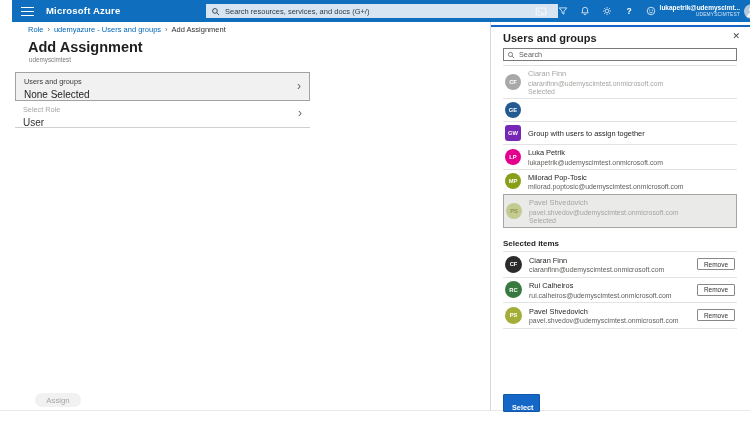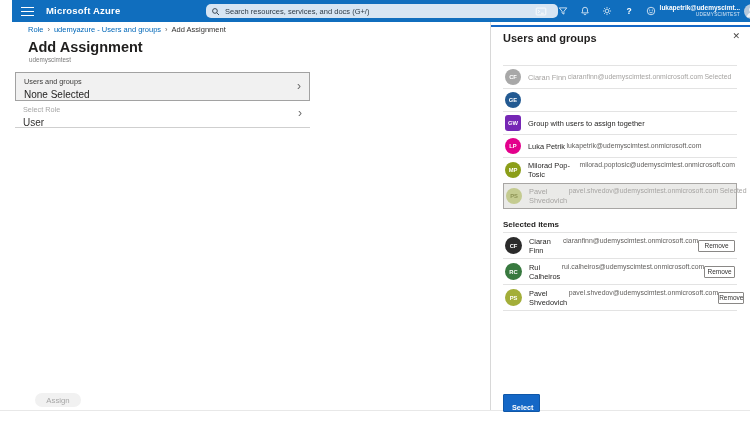--- a/index.html
+++ b/index.html
@@ -4,21 +4,21 @@
 <style>
   html,body{margin:0;padding:0;background:#fff;}
   .screen{position:relative;width:750px;height:433px;background:#ffffff;overflow:hidden;
           font-family:"Liberation Sans",sans-serif;-webkit-font-smoothing:antialiased;}
 
   
   .topbar{position:absolute;left:12px;top:0;width:750px;height:22px;background:#106ebe;color:#fff;}
   .hamburger{position:absolute;left:9px;top:7px;width:13px;height:9px;display:flex;flex-direction:column;justify-content:space-between;cursor:pointer;}
   .hamburger i{display:block;height:1.4px;background:#fff;}
   .brand{position:absolute;left:34px;top:0;height:22px;line-height:22px;font-size:9.5px;font-weight:bold;letter-spacing:.2px;}
-  .topsearch{position:absolute;left:194px;top:4px;width:352px;height:14px;background:#d7e5f3;border-radius:5px;display:flex;align-items:center;}
+  .topsearch{position:absolute;left:194px;top:4px;width:352px;height:14px;background:#d7e5f3;border-radius:0;display:flex;align-items:center;}
   .topsearch svg{margin:0 3px 0 5px;flex:0 0 auto;}
   .topsearch input{border:none;background:transparent;outline:none;width:100%;font-size:7.5px;color:#2d3a46;font-family:inherit;}
   .topsearch input::placeholder{color:#2d3a46;opacity:1;}
   .topicons{position:absolute;right:104px;top:0;height:22px;display:flex;align-items:center;gap:8px;}
   .ticon{width:14px;height:14px;display:flex;align-items:center;justify-content:center;cursor:pointer;font-size:8.5px;font-weight:bold;color:#fff;}
   .account{position:absolute;right:3px;top:0;height:22px;display:flex;align-items:center;gap:4px;cursor:pointer;}
   .acct-text{display:flex;flex-direction:column;align-items:flex-end;line-height:1.25;}
   .acct-email{font-size:6.5px;font-weight:bold;color:#fff;}
   .acct-tenant{font-size:4.8px;color:#d5e5f4;letter-spacing:.2px;}
 
@@ -54,21 +54,21 @@
   .panel-search{position:absolute;left:12px;top:21px;width:234px;height:13px;border:1px solid #7a7a7a;background:#fff;display:flex;align-items:center;box-sizing:border-box;}
   .panel-search svg{margin:0 2px 0 3px;flex:0 0 auto;}
   .panel-search input{border:none;outline:none;background:transparent;width:100%;font-size:7.3px;color:#323130;font-family:inherit;}
   .panel-search input::placeholder{color:#605e5c;opacity:1;}
   .panel-body{position:absolute;left:12px;top:38px;width:234px;}
 
   .prow{display:flex;align-items:center;padding:3px 2px;border-top:1px solid #e3e3e3;min-height:17px;cursor:pointer;box-sizing:border-box;}
   .prow.hl{background:#eaeae8;border:1px solid #a8a6a4;margin-top:1px;}
   .avatar{width:16px;height:16px;border-radius:50%;color:#fff;font-size:5.8px;font-weight:bold;display:flex;align-items:center;justify-content:center;flex:0 0 16px;}
   .avatar.sq{border-radius:3px;}
-  .ptext{display:flex;flex-direction:row;margin-left:7px;gap:1.5px;}
+  .ptext{display:flex;flex-direction:column;margin-left:7px;gap:1.5px;}
   .pname{font-size:7.4px;color:#201f1e;}
   .pemail{font-size:6.9px;color:#605e5c;}
   .pstatus{font-size:6.9px;color:#8a8886;}
   .dim .pname,.dim .pemail,.dim .pstatus{color:#a6a4a2;}
 
   .sel-label{margin:11px 0 3px;font-size:8px;font-weight:bold;color:#201f1e;}
   .slist{border-top:1px solid #e3e3e3;}
   .srow{display:flex;align-items:center;padding:3.5px 2px;border-bottom:1px solid #e3e3e3;}
   .srow .avatar{width:17px;height:17px;flex-basis:17px;}
   .remove-btn{margin-left:auto;width:38px;height:12px;border:1px solid #8a8886;background:#fff;font-size:6.5px;
@@ -170,20 +170,27 @@
     <span class="chev">›</span>
   </div>
 
   <button class="assign-btn" disabled="">Assign</button>
   <div class="content-bottom"></div>
   <div class="vdivider"></div>
 
   <div class="panel">
     <div class="panel-title">Users and groups</div>
     <span class="panel-close">✕</span>
+    <div class="panel-search">
+      <svg width="8" height="8" viewBox="0 0 16 16">
+          <circle cx="7" cy="7" r="4.2" fill="none" stroke="#605e5c" stroke-width="1.6"></circle>
+          <path d="M10.2 10.2l4 4" stroke="#605e5c" stroke-width="1.6"></path>
+        </svg>
+      <input placeholder="Search" style="">
+    </div>
 
     <div class="panel-body">
       <div id="user-list">
           <div class="prow dim">
             <span class="avatar" style="background: rgb(168, 168, 168);">CF</span>
             <span class="ptext">
               <span class="pname">Ciaran Finn</span>
               <span class="pemail">ciaranfinn@udemyscimtest.onmicrosoft.com</span>
               <span class="pstatus">Selected</span>
             </span>

